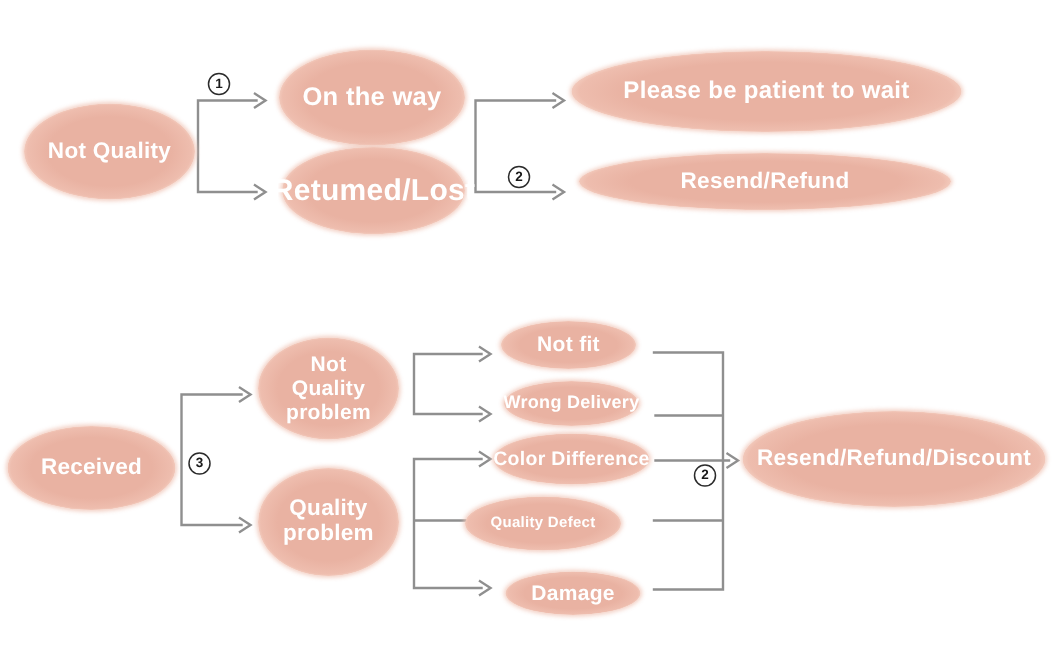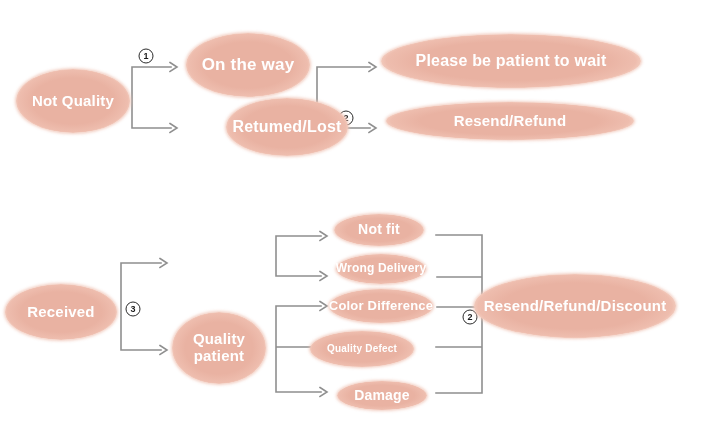--- a/index.html
+++ b/index.html
@@ -80,28 +80,29 @@
     <path d="M485 302.5 L492 307 L485 311.5"></path>
   </svg>
 
   <div class="step" style="left:146px; top:56px;">1</div>
   <div class="step" style="left:346px; top:118px;">2</div>
   <div class="step" style="left:133px; top:309px;">3</div>
   <div class="step" style="left:470px; top:317px;">2</div>
 
   <div class="node" style="left:16px; top:69px; width:114px; height:64px; font-size:15px;">Not Quality</div>
   <div class="node" style="left:186px; top:33px; width:124px; height:64px; font-size:17px;">On the way</div>
-  <div class="node" style="left:188px; top:98px; width:122px; height:58px; font-size:16px;margin-left:38px;">Retumed/Lost</div>
+  <div class="node" style="left:188px; top:98px; width:122px; height:58px; font-size:20px;">Retumed/Lost</div>
   <div class="node" style="left:381px; top:34px; width:260px; height:54px; font-size:16px;">Please be patient to wait</div>
   <div class="node" style="left:386px; top:102px; width:248px; height:38px; font-size:15px;">Resend/Refund</div>
 
   <div class="node" style="left:5px; top:284px; width:112px; height:56px; font-size:15px;">Received</div>
-  <div class="node wrap" style="left:172px; top:312px; width:94px; height:72px; font-size:15px; padding:0 13px; box-sizing:border-box;">Quality patient</div>
+  <div class="node wrap" style="left:172px; top:225px; width:94px; height:68px; font-size:14px; padding:0 14px; box-sizing:border-box;">Not Quality problem</div>
+  <div class="node wrap" style="left:172px; top:312px; width:94px; height:72px; font-size:15px; padding:0 13px; box-sizing:border-box;">Quality problem</div>
 
   <div class="node" style="left:334px; top:214px; width:90px; height:32px; font-size:14px;">Not fit</div>
   <div class="node" style="left:336px; top:254px; width:90px; height:30px; font-size:12px;text-align:center;">Wrong Delivery</div>
   <div class="node" style="left:329px; top:289px; width:104px; height:34px; font-size:13px;">Color Difference</div>
   <div class="node" style="left:310px; top:331px; width:104px; height:36px; font-size:10px;">Quality Defect</div>
   <div class="node" style="left:337px; top:381px; width:90px; height:29px; font-size:14px;">Damage</div>
 
-  <div class="node" style="left:474px; top:274px; width:202px; height:64px; font-size:15px;">Resend/Refund/Discount</div>
+  <div class="node" style="left:495px; top:274px; width:202px; height:64px; font-size:15px;">Resend/Refund/Discount</div>
 
 </div>
 
 </body></html>

